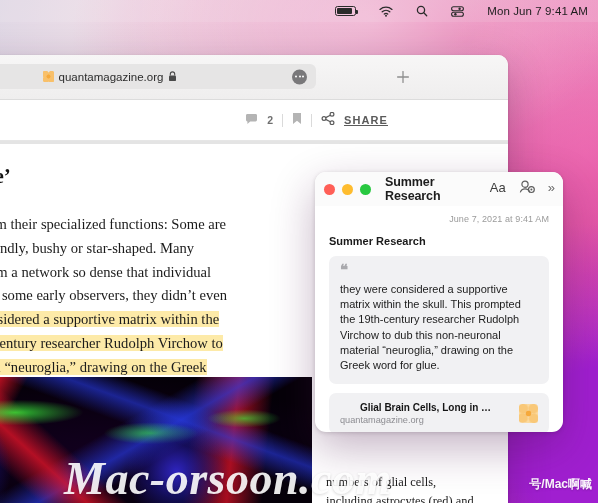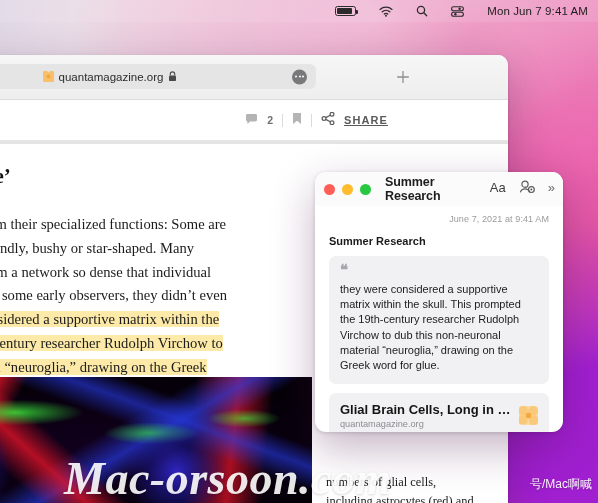--- a/index.html
+++ b/index.html
@@ -306,26 +306,27 @@
     margin-top: 9px;
     background: #f1f1f3;
     border-radius: 7px;
     padding: 9px 11px;
     display: flex;
     align-items: center;
     gap: 8px;
   }
   .link-meta { flex: 1; min-width: 0; }
   .link-title {
-    font-size: 13px;
+    font-size: 10px;
     font-weight: 700;
     color: #141414;
     white-space: nowrap;
     overflow: hidden;
     text-overflow: ellipsis;
+    text-align: center;
   }
   .link-domain {
     font-size: 9.2px;
     color: #8c8c91;
     margin-top: 2px;
   }
   .link-favicon {
     width: 19px; height: 19px;
     flex: none;
     background:
@@ -353,21 +354,21 @@
     letter-spacing: 0.5px;
     text-shadow: 0 1px 3px rgba(0,0,0,0.16);
     white-space: nowrap;
     pointer-events: none;
   }
   .watermark-sub {
     position: absolute;
     right: 6px;
     top: 476px;
     font-size: 12px;
-    font-weight: 400;
+    font-weight: 700;
     color: rgba(255,255,255,0.95);
     white-space: nowrap;
     pointer-events: none;
     text-shadow: 0 1px 2px rgba(0,0,0,0.2);
   }
 </style>
 </head>
 <body>
 
 <div id="root">

